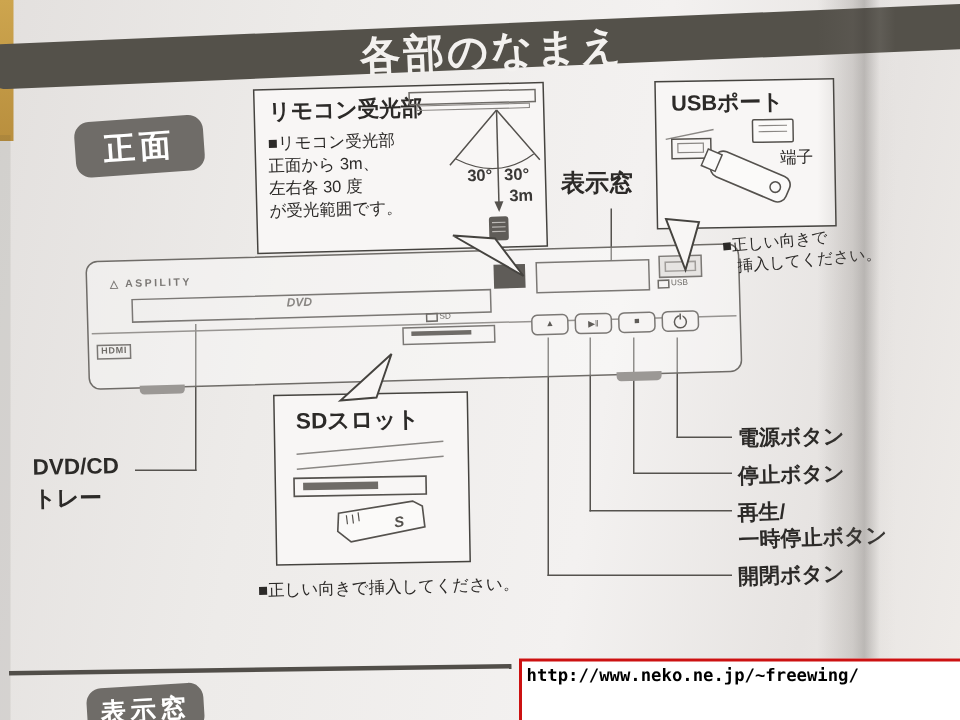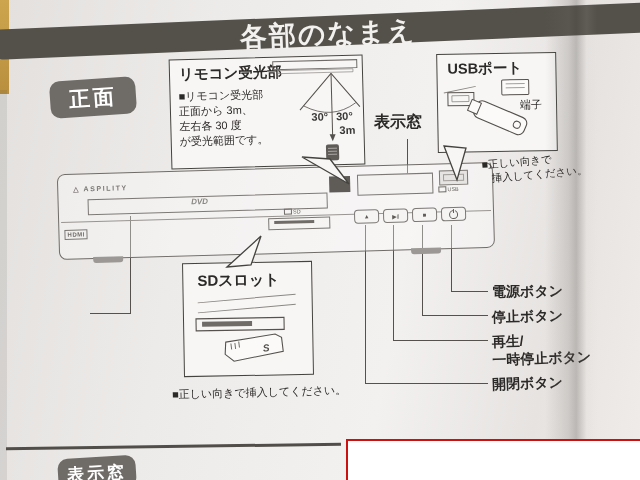--- a/index.html
+++ b/index.html
@@ -211,31 +211,36 @@
   </div>
   <div class="abs note" id="sd-note">■正しい向きで挿入してください。</div>
 
   <svg class="abs" style="left:0;top:0;" width="640" height="480">
     <polygon points="302,157 330,159 349,184" fill="#f8f6f5" stroke="#45433f" stroke-width="1.3"></polygon>
     <polygon points="444,146 466,148 457,180" fill="#f8f6f5" stroke="#45433f" stroke-width="1.3"></polygon>
     <polygon points="227,267 251,265 261,236" fill="#f8f6f5" stroke="#45433f" stroke-width="1.3"></polygon>
   </svg>
 
   <span class="abs part-label" id="display-label">表示窓</span>
+  <div class="abs part-label" id="tray-label">
+    <div>DVD/CD</div>
+    <div>トレー</div>
+  </div>
   <span class="abs part-label" id="label-power">電源ボタン</span>
   <span class="abs part-label" id="label-stop">停止ボタン</span>
   <div class="abs part-label" id="label-play">
     <div>再生/</div>
     <div>一時停止ボタン</div>
   </div>
   <span class="abs part-label" id="label-open">開閉ボタン</span>
 
   <div class="abs" id="divider"></div>
   <div class="abs badge" id="next-badge">
     <span>表示窓</span>
   </div>
 
   <div class="abs" id="page-curl"></div>
 
   <div class="abs" id="watermark">
+    <div>http://www.neko.ne.jp/~freewing/</div>
   </div>
 
 </div>
 
 </body></html>

